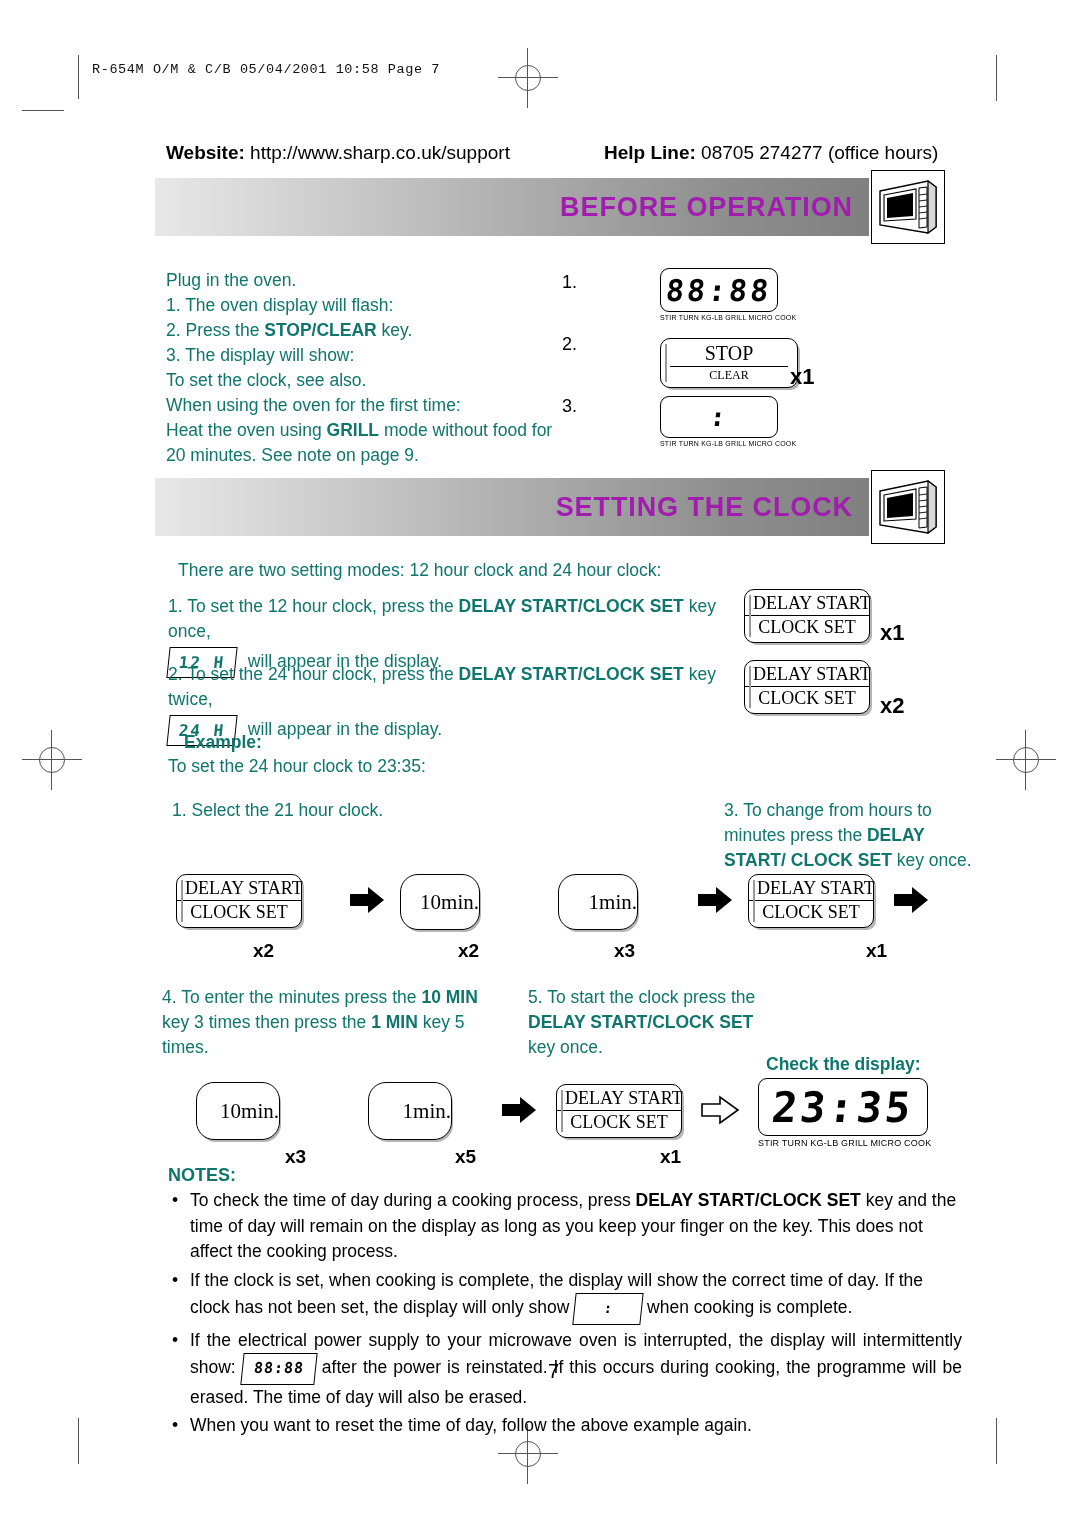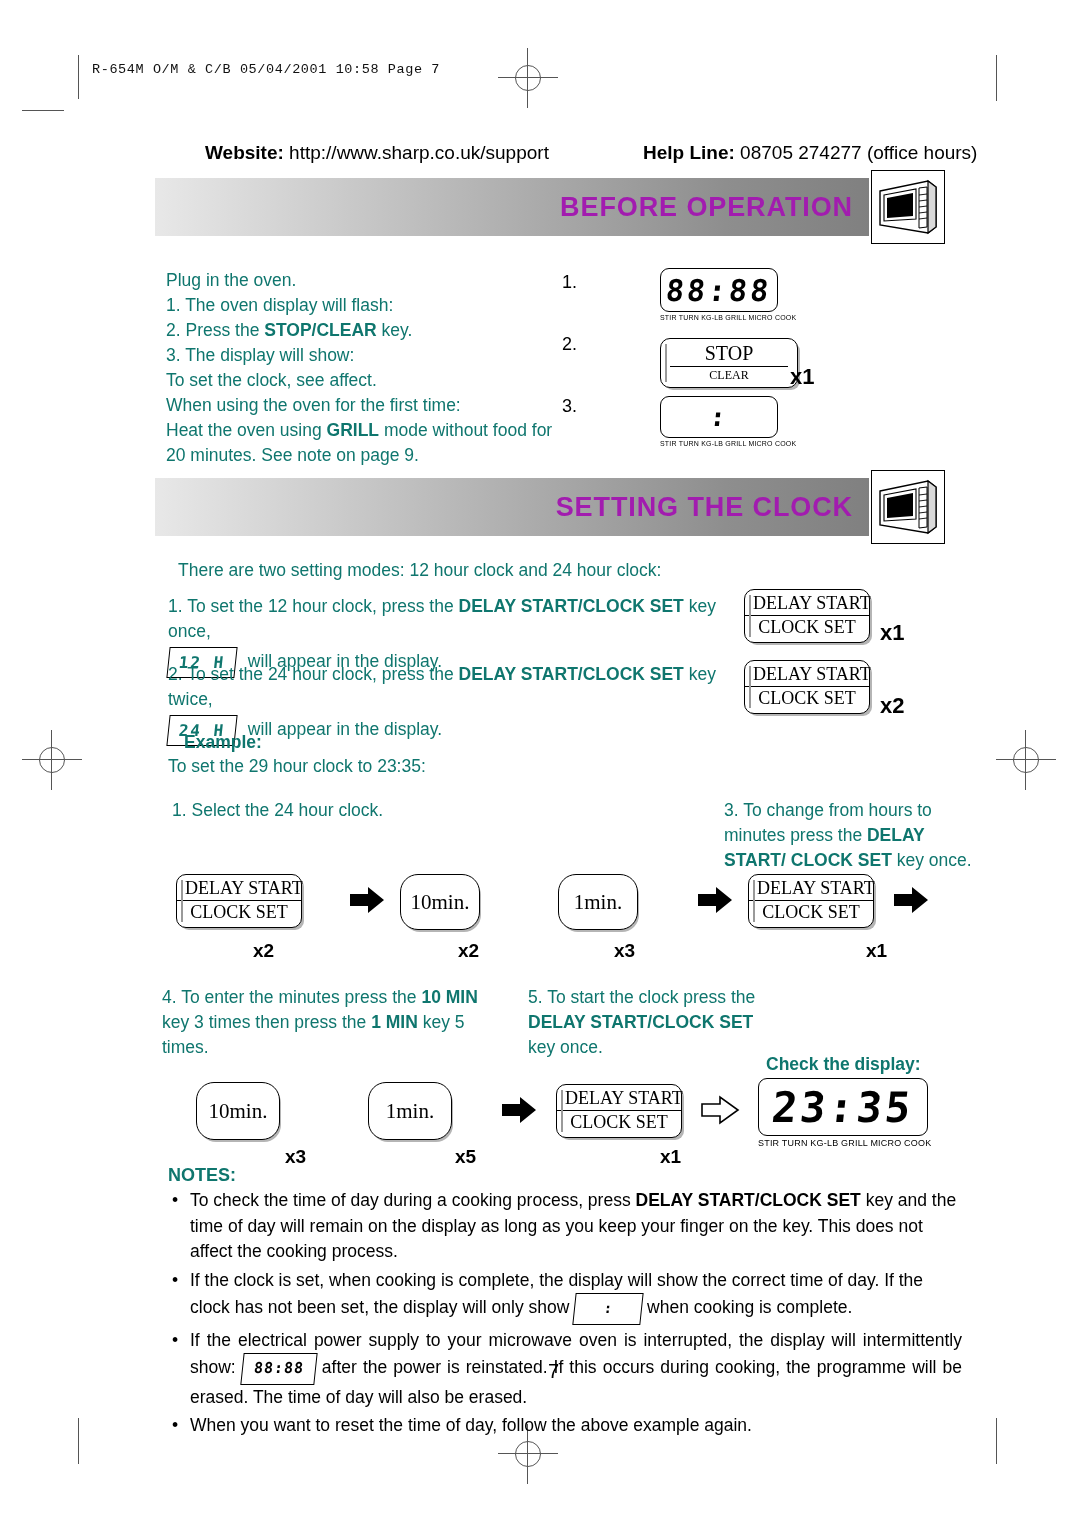--- a/index.html
+++ b/index.html
@@ -19,21 +19,21 @@
 
   
   .printhead{
     position:absolute;left:92px;top:62px;
     font-family:"Liberation Mono", monospace;
     font-size:13.5px;letter-spacing:.6px;color:#111;white-space:nowrap;
   }
 
   
   .contact{position:absolute;top:142px;font-size:19px;color:#000;white-space:nowrap;}
-  .contact b{font-weight:bold;margin-left:39px;}
+  .contact b{font-weight:bold;}
   .contact.left{left:166px;}
   .contact.right{left:604px;}
 
   
   .banner{position:absolute;height:58px;}
   .banner .bar{
     position:absolute;left:0;top:0;height:58px;right:76px;
     background:linear-gradient(to right,#e8e8e8 0%,#cfcfcf 22%,#a9a9a9 55%,#8e8e8e 80%,#808080 100%);
   }
   .banner .title{
@@ -78,21 +78,21 @@
   }
   .btn-wide .l1{border-bottom:1.5px solid #000;display:block;}
   .btn-wide .l1,.btn-wide .l2{padding:1px 8px;white-space:nowrap;}
   .btn-wide::before{
     content:"";position:absolute;left:4px;top:5px;bottom:5px;width:2px;background:#9a9a9a;
   }
   .btn-sq{
     position:absolute;border:1.6px solid #000;border-radius:18px;background:#fff;
     box-shadow:2px 3px 0 -1px #b5b5b5;
     font-family:"Liberation Serif", serif;
-    display:flex;align-items:center;justify-content:center;white-space:nowrap;
+    display:flex;align-items:center;justify-content:flex-end;white-space:nowrap;
   }
   .xlabel{position:absolute;font-weight:bold;font-size:19px;font-family:"Liberation Sans",sans-serif;}
 
   
   .arrow-solid{position:absolute;}
   .arrow-hollow{position:absolute;}
 
   
   .inlinebox{
     display:inline-block;border:1.3px solid #000;background:#fff;
@@ -165,21 +165,21 @@
         </g>
       </svg>
     </div>
   </div>
 
   <div class="txt" style="left:166px;top:268px;width:400px;">
     <div>Plug in the oven.</div>
     <div>1. The oven display will flash:</div>
     <div>2. Press the <b>STOP/CLEAR</b> key.</div>
     <div>3. The display will show:</div>
-    <div>To set the clock, see affect.</div>
+    <div>To set the clock, see also.</div>
     <div>When using the oven for the first time:</div>
     <div>Heat the oven using <b>GRILL</b> mode without food for</div>
     <div>20 minutes.  See  note on page 9.</div>
   </div>
 
   <div class="num" style="left:562px;top:272px;">1.</div>
   <div class="num" style="left:562px;top:334px;">2.</div>
   <div class="num" style="left:562px;top:396px;">3.</div>
 
   <div class="lcd" style="left:660px;top:268px;width:118px;">
@@ -245,25 +245,25 @@
   </div>
   <div class="xlabel" style="left:880px;top:620px;font-size:22px;">x1</div>
 
   <div class="btn-wide" style="left:744px;top:660px;width:124px;font-size:18px;padding:2px 0 3px;">
     <span class="l1">DELAY START</span>
     <span class="l2" style="display:block;">CLOCK SET</span>
   </div>
   <div class="xlabel" style="left:880px;top:693px;font-size:22px;">x2</div>
 
   <div class="txt" style="left:184px;top:730px;font-weight:bold;">Example:</div>
-  <div class="txt" style="left:168px;top:754px;">To set the 29 hour clock to 23:35:</div>
+  <div class="txt" style="left:168px;top:754px;">To set the 24 hour clock to 23:35:</div>
 
   <div class="txt" style="left:172px;top:798px;width:215px;">
     <span>1.</span>
-    <span>Select the 24 hour clock.</span>
+    <span>Select the 21 hour clock.</span>
   </div>
 
 
   <div class="txt" style="left:724px;top:798px;width:250px;">
     3. To change from hours to minutes press the <b>DELAY START/ CLOCK SET</b> key once.
   </div>
 
   <div class="btn-wide" style="left:176px;top:874px;width:124px;font-size:18px;padding:2px 0 3px;">
     <span class="l1">DELAY START</span>
     <span class="l2" style="display:block;">CLOCK SET</span>

